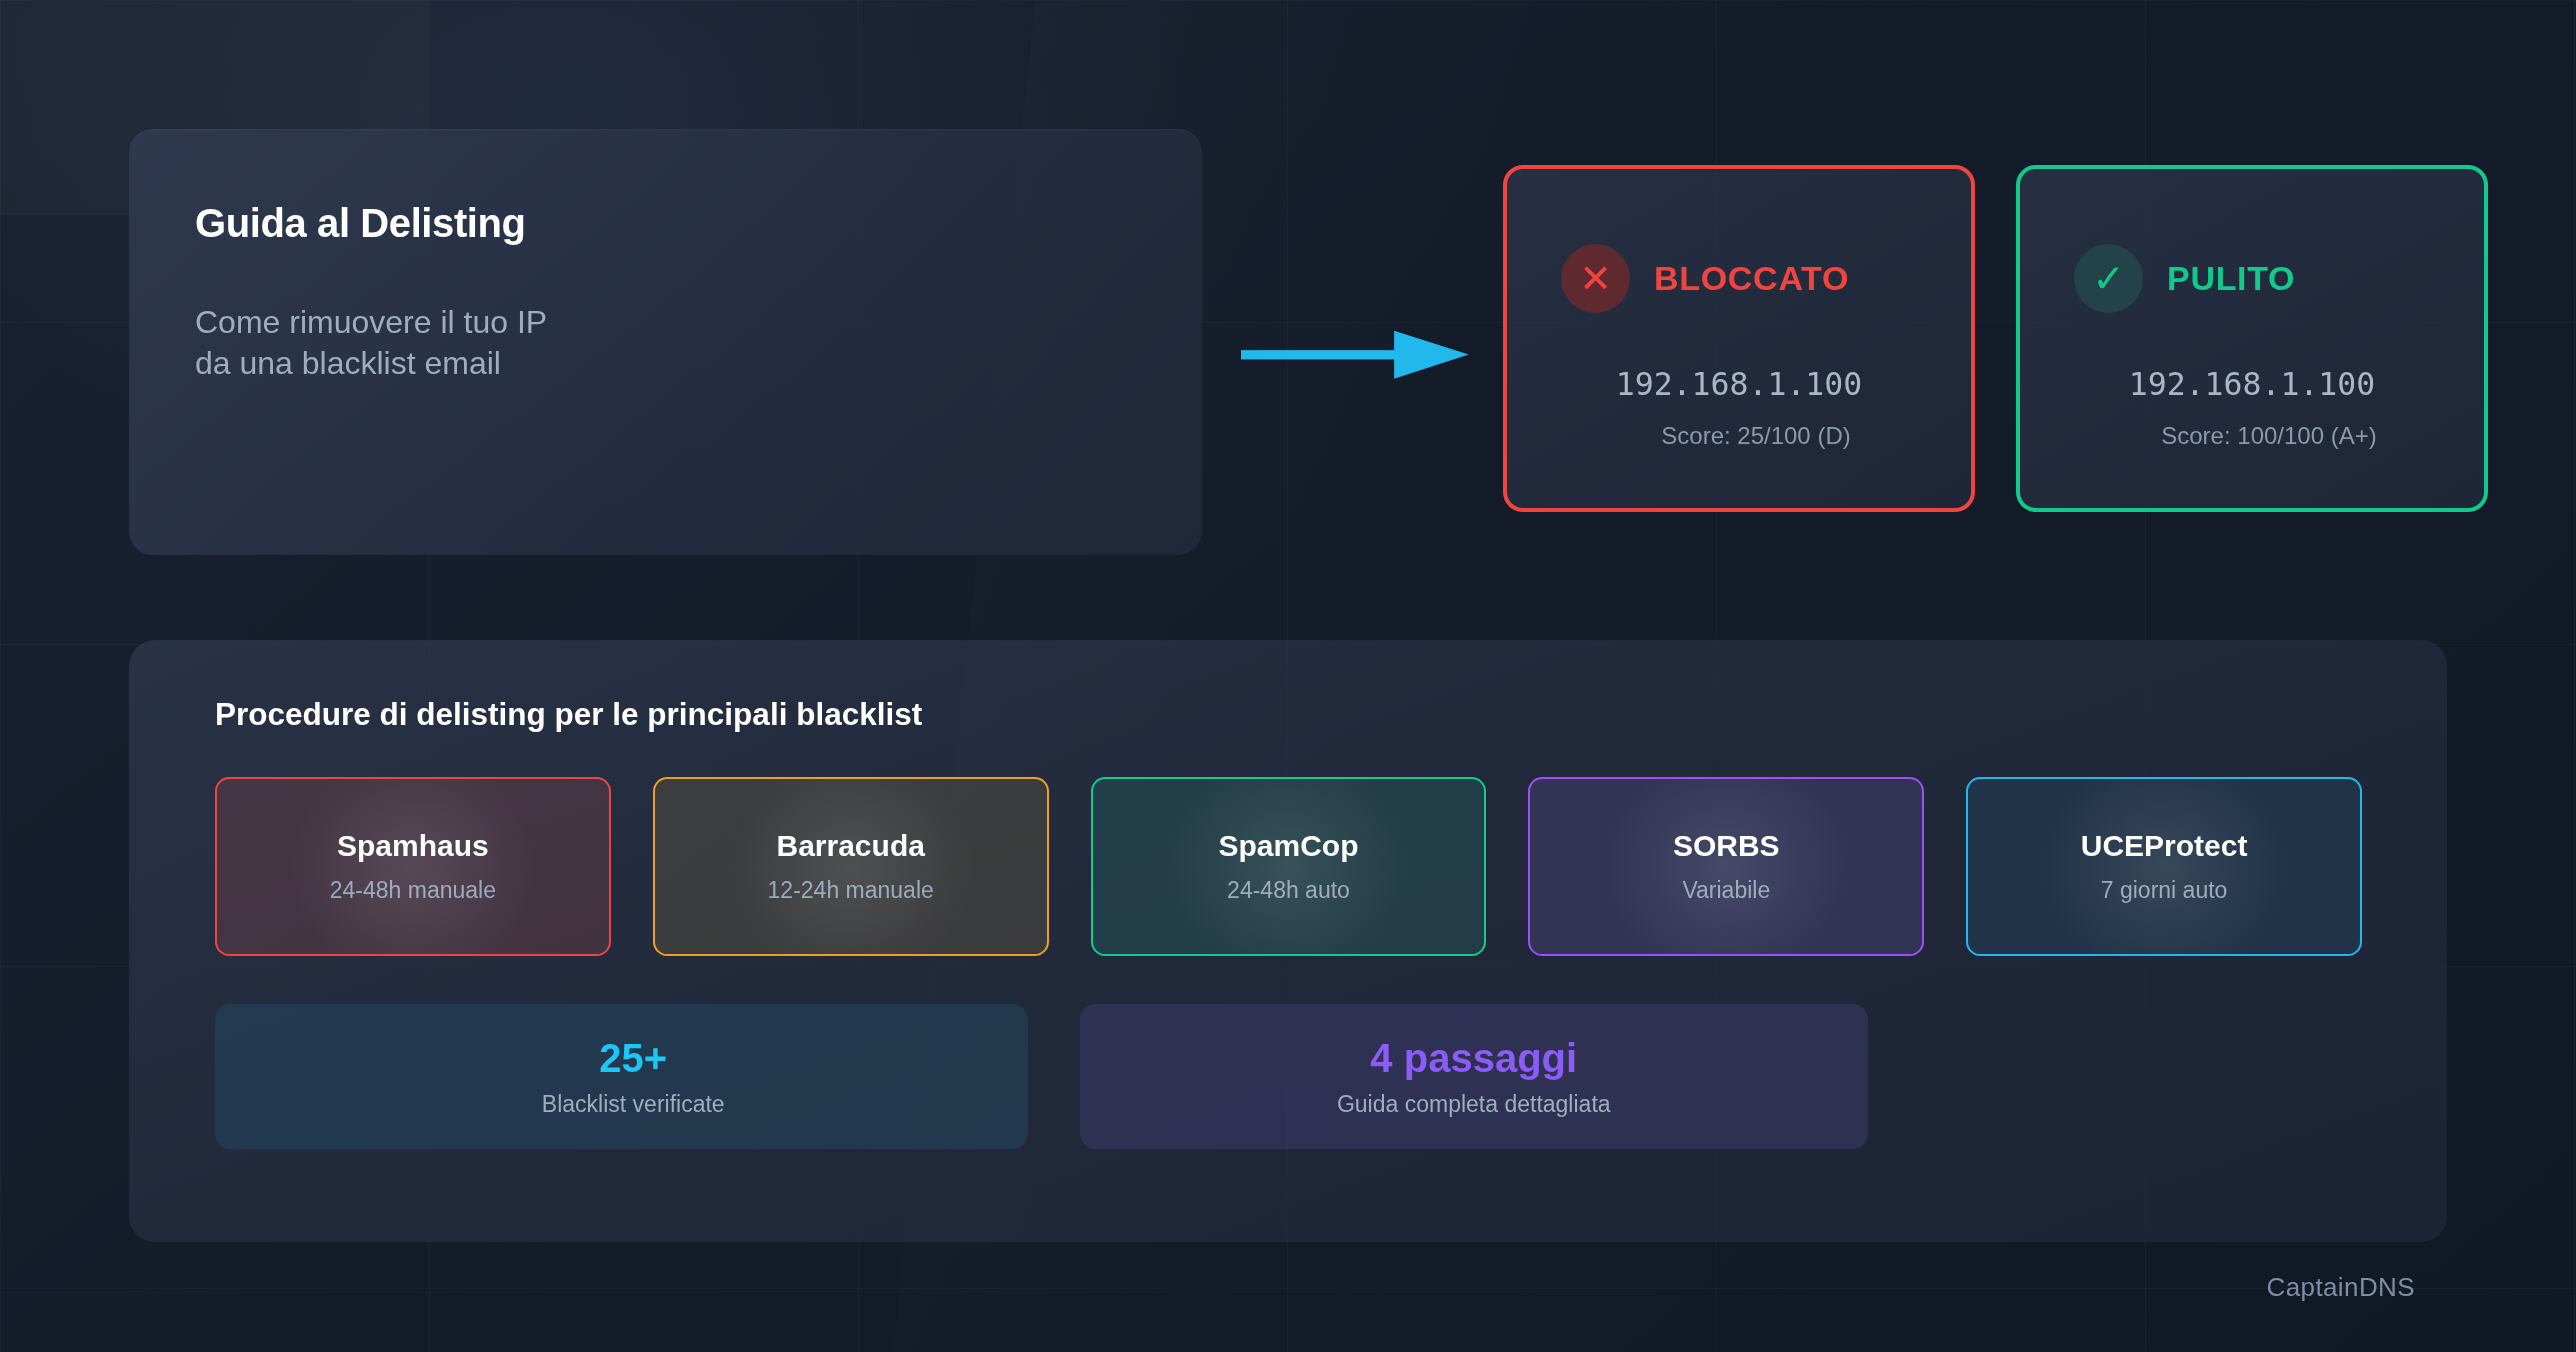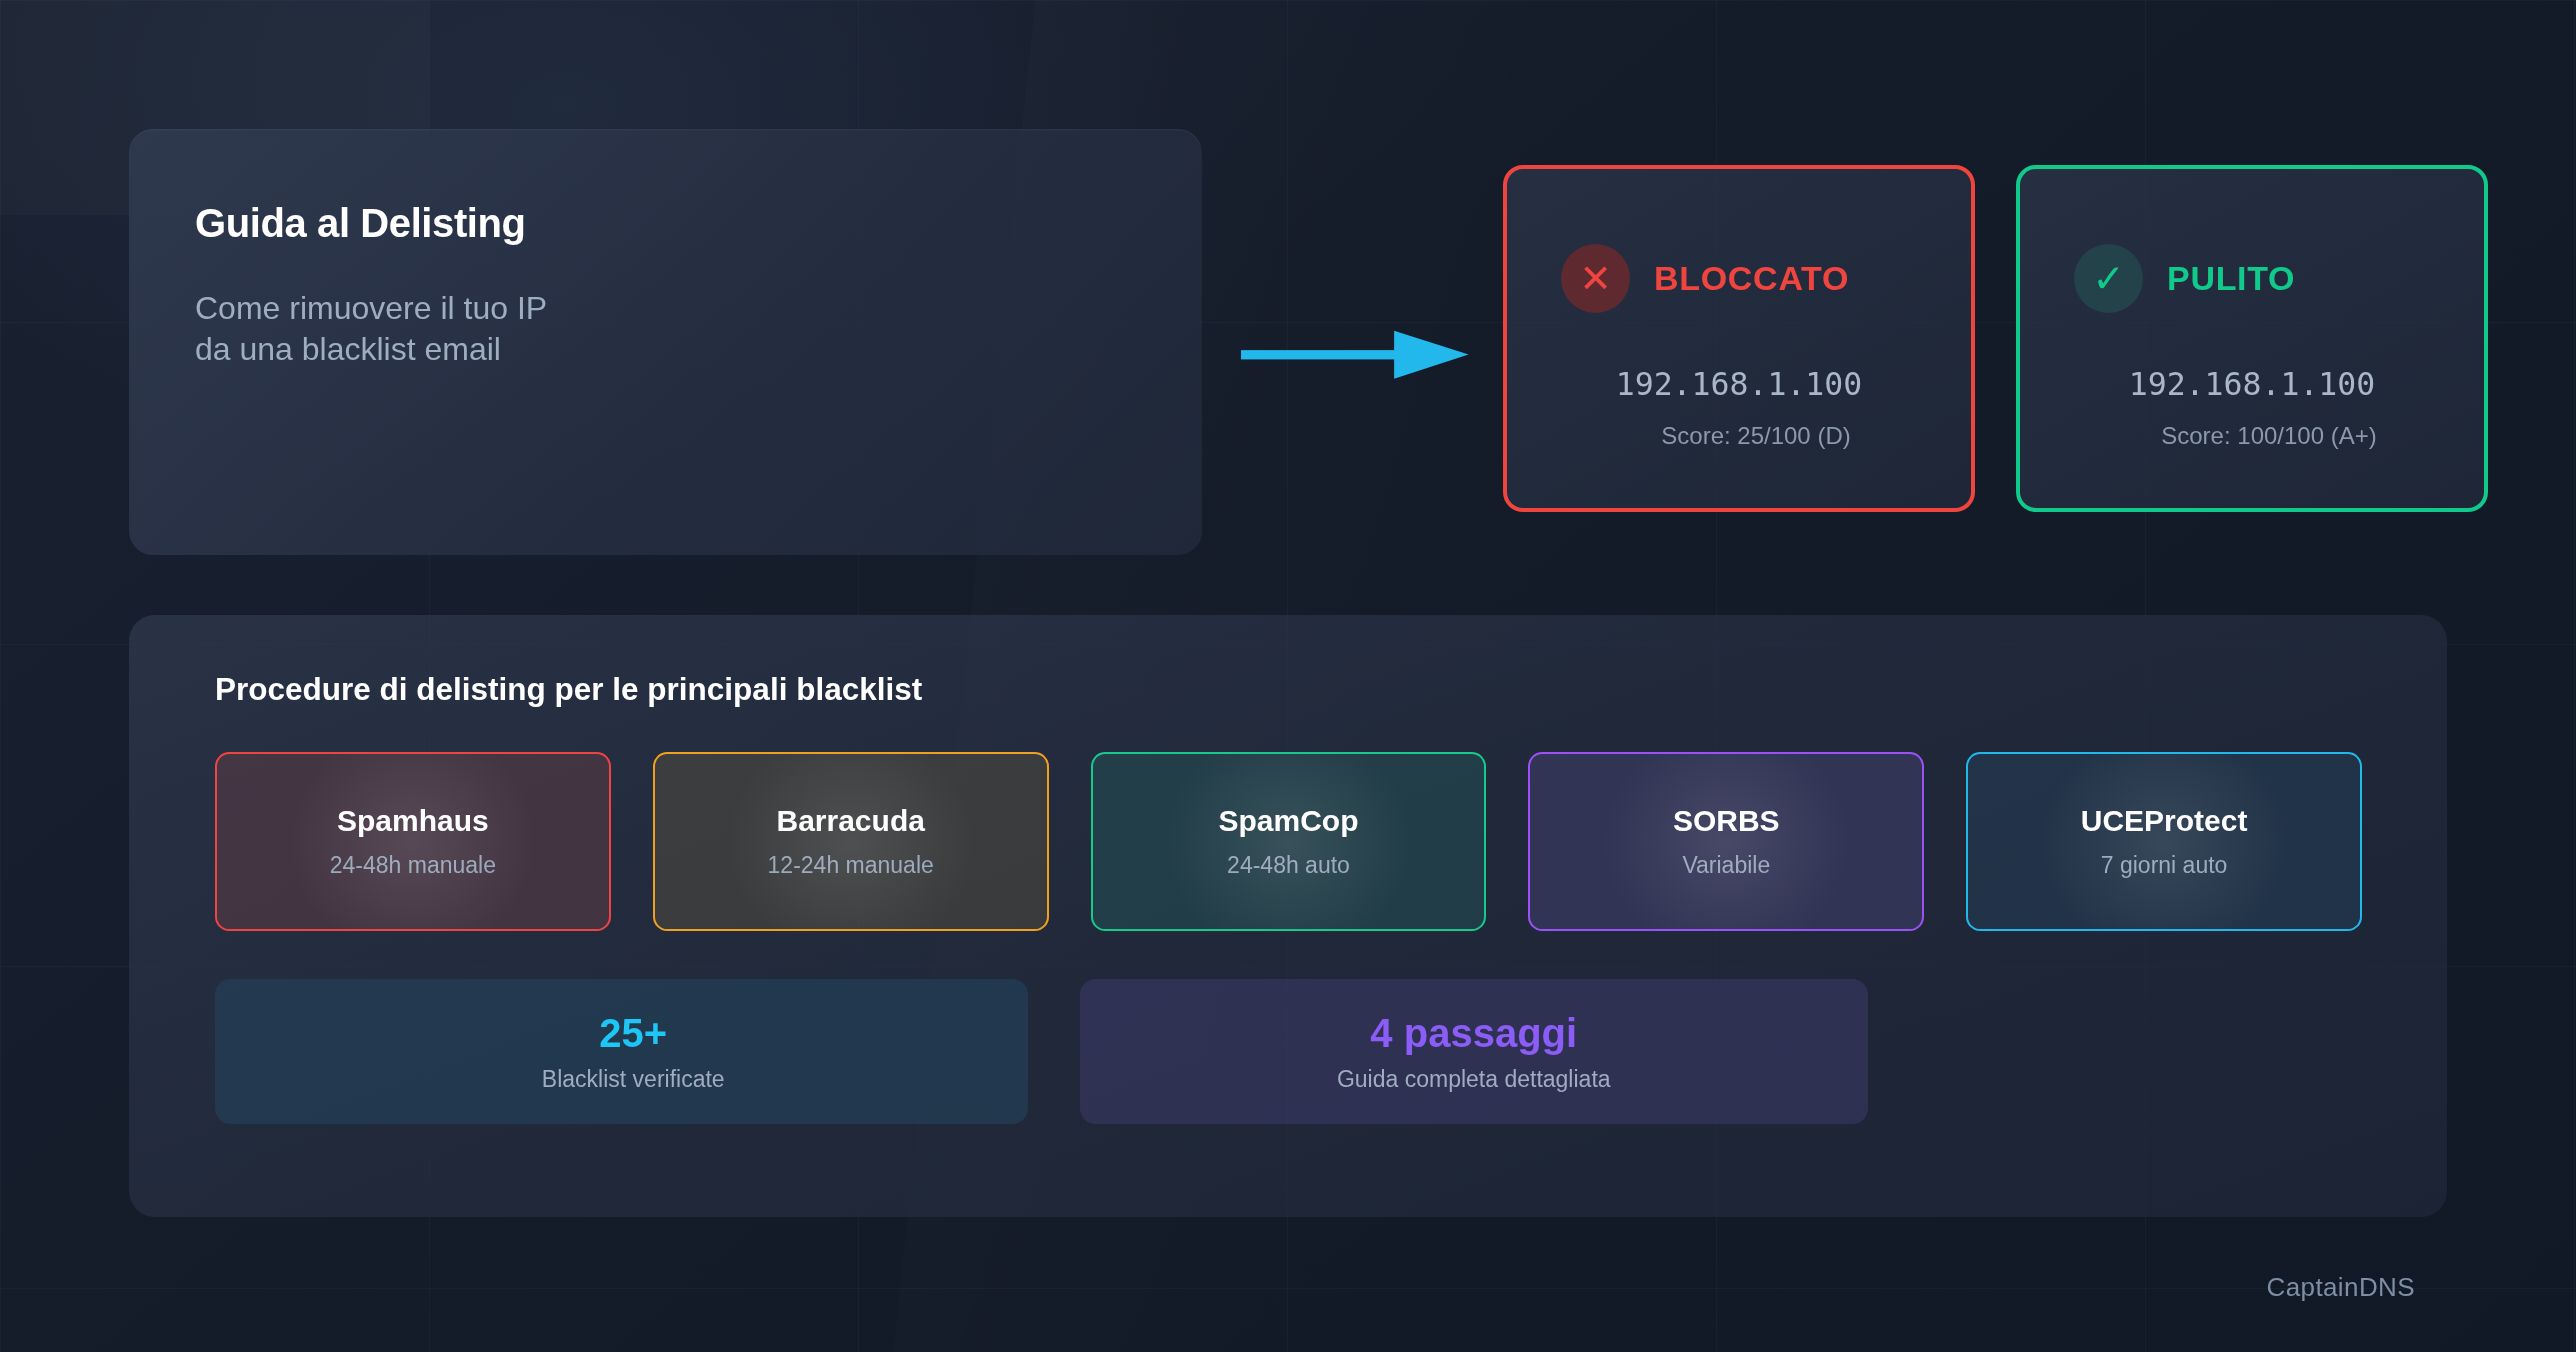--- a/index.html
+++ b/index.html
@@ -57,21 +57,21 @@
     position: absolute;
     left: 66px; top: 72px;
     font-size: 40px;
     font-weight: bold;
     color: #ffffff;
     letter-spacing: -0.4px;
     white-space: nowrap;
   }
   .hero-sub {
     position: absolute;
-    left: 66px; top: 159px;
+    left: 66px; top: 173px;
     font-size: 32px;
     color: #9eadc2;
     line-height: 1.27;
   }
 
   
   .arrow-wrap {
     position: absolute;
     left: 1241px; top: 315px;
     width: 229px; height: 86px;
@@ -120,21 +120,21 @@
     position: absolute; top: 253px; left: 0; right: 0;
     text-align: center;
     font-size: 24px;
     color: #8b99ab;
     margin-left: 34px;
   }
 
   
   .panel {
     position: absolute;
-    left: 129px; top: 615px;
+    left: 129px; top: 640px;
     width: 2318px; height: 602px;
     border-radius: 26px;
     background: linear-gradient(160deg, rgba(48,58,79,0.72) 0%, rgba(38,47,66,0.66) 50%, rgba(34,43,61,0.62) 100%);
   }
   .panel-title {
     position: absolute;
     left: 86px; top: 56px;
     font-size: 31.5px; font-weight: bold; color: #ffffff;
   }
 

